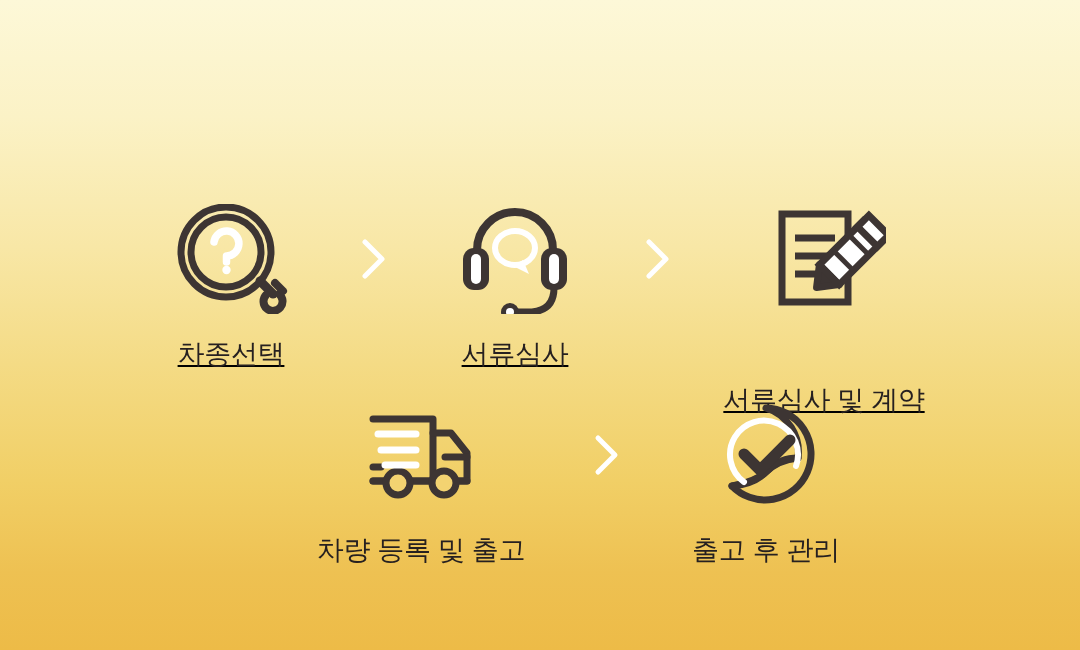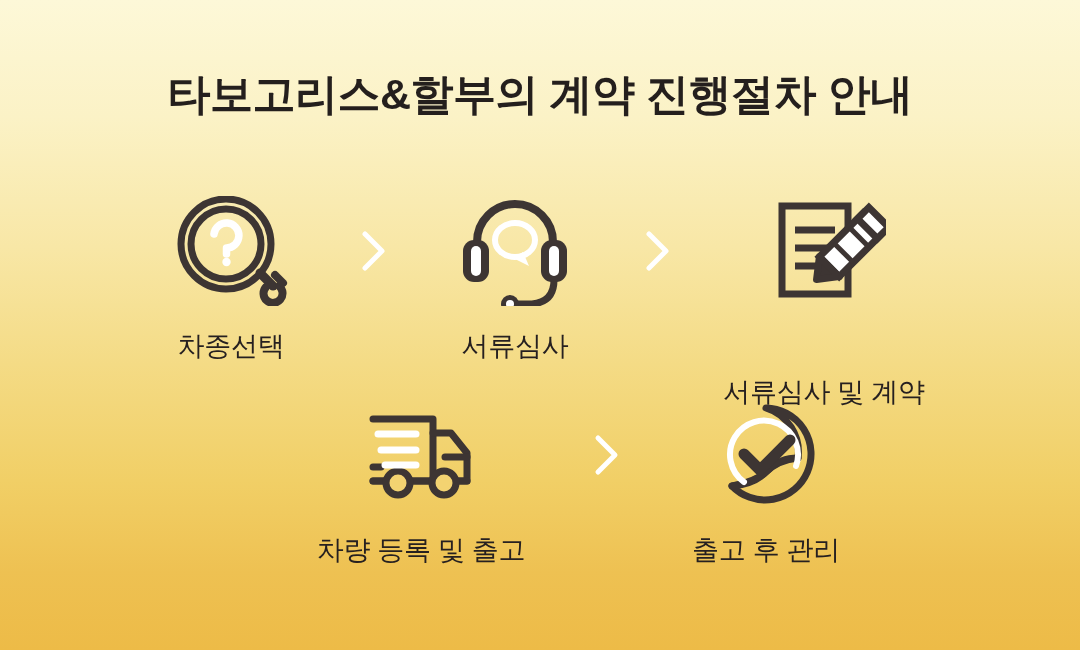--- a/index.html
+++ b/index.html
@@ -46,21 +46,21 @@
   
   .step-row {
     position: absolute;
     left: 0;
     width: 1080px;
     display: flex;
     flex-direction: row;
     align-items: flex-start;
     justify-content: center;
   }
-  #step-row-1 { top: 196px; }
+  #step-row-1 { top: 204px; text-decoration: underline; }
   #step-row-2 { top: 400px; margin-left: 41px; }
 
   .step {
     width: 168px;
     display: flex;
     flex-direction: column;
     align-items: center;
   }
 
   .step-icon {
@@ -96,21 +96,20 @@
   #step-2 { width: 180px; }
   #step-3 { width: 230px; gap: 46px; }
   #step-4 { width: 250px; }
   #step-5 { width: 200px; }
 </style>
 </head>
 <body>
 
 <div id="banner">
 
-  <div id="page-title">타보고리스&amp;할부의 계약 진행절차 안내</div>
 
   <div id="step-row-1" class="step-row">
 
     <div id="step-1" class="step">
       <div class="step-icon">
         <svg width="124" height="110" viewBox="0 0 124 110" fill="none" xmlns="http://www.w3.org/2000/svg">
 
           <path d="M91 77 L104 90" stroke="#3d3533" stroke-width="9" stroke-linecap="round"></path>
           <path d="M99 85 m-2 6 a9.5 9.5 0 1 0 13 -1" stroke="#3d3533" stroke-width="8" fill="none" stroke-linecap="round"></path>
           <path d="M106 79 l8 8" stroke="#3d3533" stroke-width="8" stroke-linecap="round"></path>

